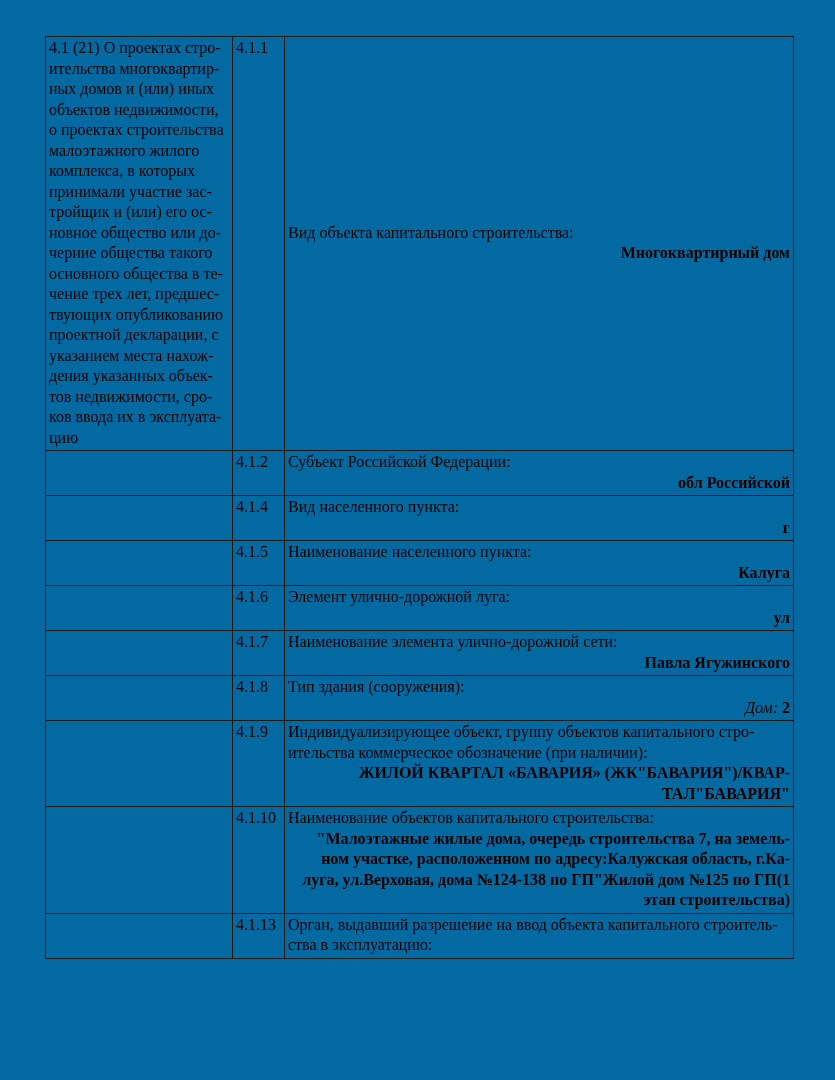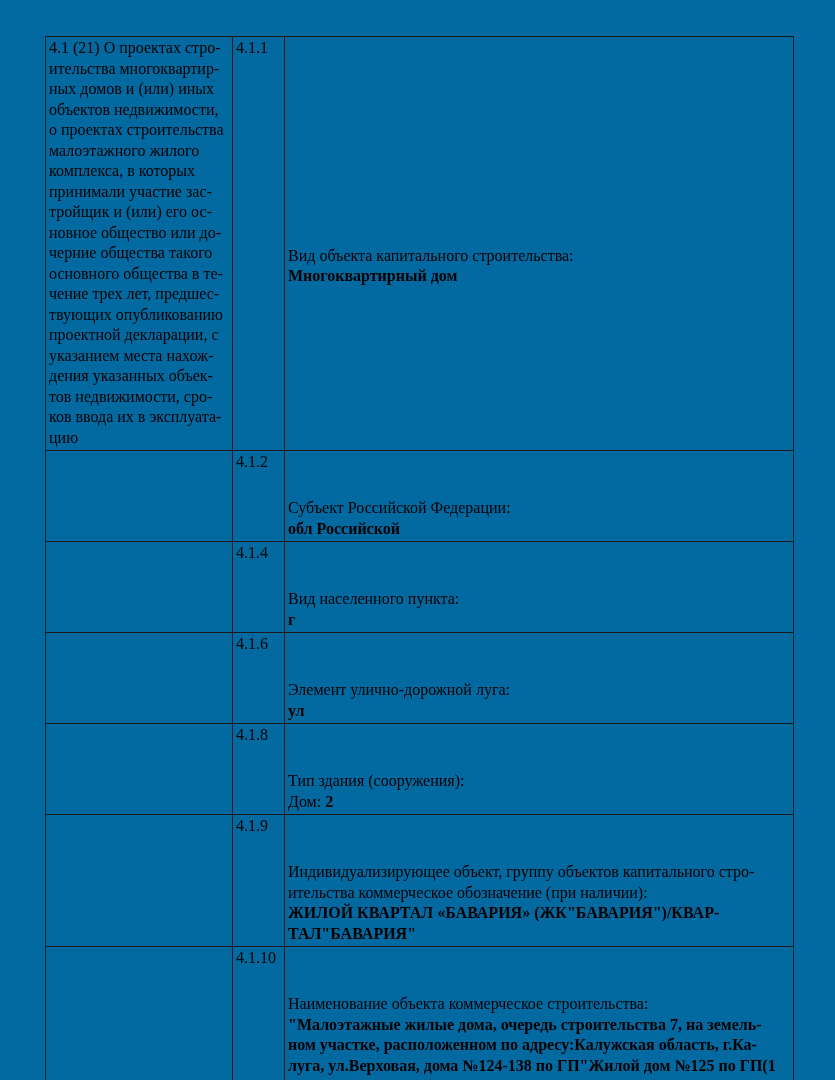--- a/index.html
+++ b/index.html
@@ -38,28 +38,29 @@
     padding: 2px 2px 2px 2px;
     vertical-align: top;
   }
   td.num-cell {
     vertical-align: middle;
     padding-left: 3px;
     margin-top: 22px;
   }
   td.text-cell .label {
     white-space: pre-line;
-    margin-top: 46px;
   }
   td.text-cell .value {
     white-space: pre-line;
     font-weight: bold;
+    text-align: right;
   }
   td.text-cell .value .vprefix {
     font-weight: normal;
+    font-style: italic;
   }
   tr.first-row td.text-cell {
     vertical-align: middle;
   }
 </style>
 </head>
 <body>
 
 <div class="page">
   <table class="decl">
@@ -107,24 +108,40 @@
         <tr>
     <td class="desc-cell"></td>
     <td class="num-cell">4.1.4</td>
     <td class="text-cell">
       <div class="label">Вид населенного пункта:</div>
       <div class="value"><span class="vprefix"></span><span class="vbold">г</span></div>
     </td>
   </tr>
         <tr>
     <td class="desc-cell"></td>
+    <td class="num-cell">4.1.5</td>
+    <td class="text-cell">
+      <div class="label">Наименование населенного пункта:</div>
+      <div class="value"><span class="vprefix"></span><span class="vbold">Калуга</span></div>
+    </td>
+  </tr>
+        <tr>
+    <td class="desc-cell"></td>
     <td class="num-cell">4.1.6</td>
     <td class="text-cell">
       <div class="label">Элемент улично-дорожной луга:</div>
       <div class="value"><span class="vprefix"></span><span class="vbold">ул</span></div>
+    </td>
+  </tr>
+        <tr>
+    <td class="desc-cell"></td>
+    <td class="num-cell">4.1.7</td>
+    <td class="text-cell">
+      <div class="label">Наименование элемента улично-дорожной сети:</div>
+      <div class="value"><span class="vprefix"></span><span class="vbold">Павла Ягужинского</span></div>
     </td>
   </tr>
         <tr>
     <td class="desc-cell"></td>
     <td class="num-cell">4.1.8</td>
     <td class="text-cell">
       <div class="label">Тип здания (сооружения):</div>
       <div class="value"><span class="vprefix">Дом: </span><span class="vbold">2</span></div>
     </td>
   </tr>
@@ -135,21 +152,21 @@
       <div class="label">Индивидуализирующее объект, группу объектов капитального стро-
 ительства коммерческое обозначение (при наличии):</div>
       <div class="value"><span class="vprefix"></span><span class="vbold">ЖИЛОЙ КВАРТАЛ «БАВАРИЯ» (ЖК"БАВАРИЯ")/КВАР-
 ТАЛ"БАВАРИЯ"</span></div>
     </td>
   </tr>
         <tr>
     <td class="desc-cell"></td>
     <td class="num-cell">4.1.10</td>
     <td class="text-cell">
-      <div class="label">Наименование объекта коммерческое строительства:</div>
+      <div class="label">Наименование объектов капитального строительства:</div>
       <div class="value"><span class="vprefix"></span><span class="vbold">"Малоэтажные жилые дома, очередь строительства 7, на земель-
 ном участке, расположенном по адресу:Калужская область, г.Ка-
 луга, ул.Верховая, дома №124-138 по ГП"Жилой дом №125 по ГП(1
 этап строительства)</span></div>
     </td>
   </tr>
         <tr>
     <td class="desc-cell"></td>
     <td class="num-cell">4.1.13</td>
     <td class="text-cell">

